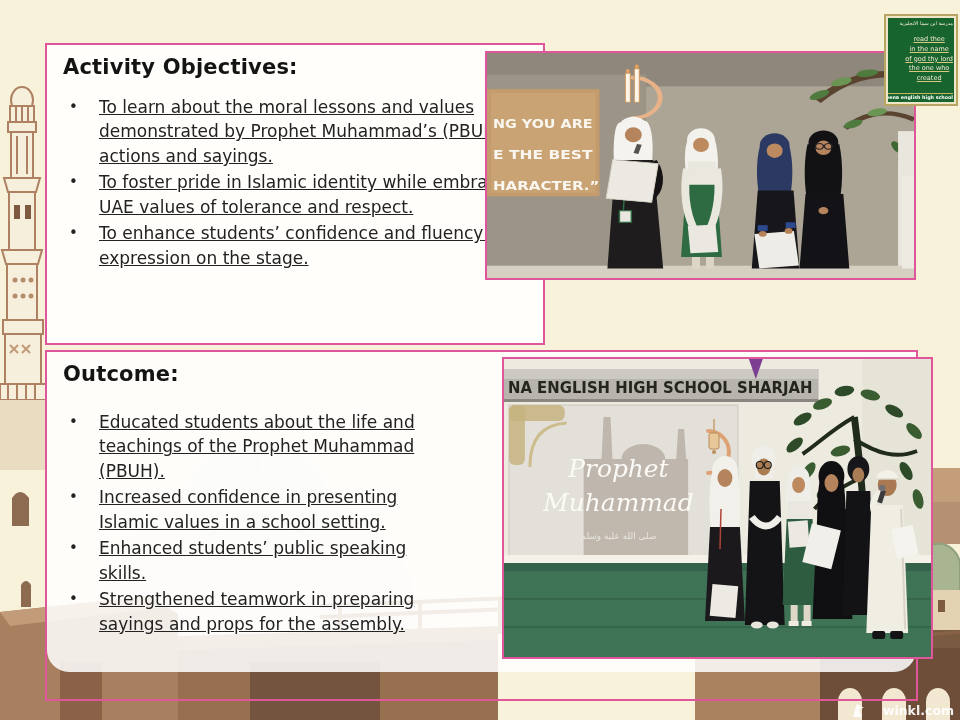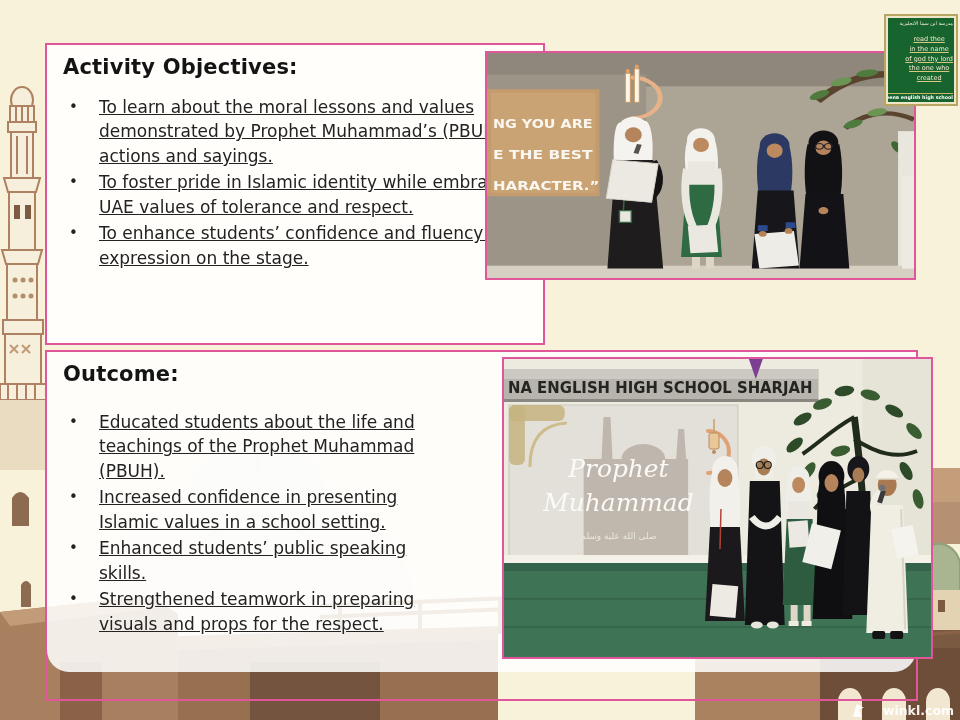--- a/index.html
+++ b/index.html
@@ -282,21 +282,21 @@
         <li>
             <span>Educated students about the life and teachings of the Prophet Muhammad (PBUH).</span>
           </li>
         <li>
             <span>Increased confidence in presenting Islamic values in a school setting.</span>
           </li>
         <li>
             <span>Enhanced students’ public speaking skills.</span>
           </li>
         <li>
-            <span>Strengthened teamwork in preparing visuals and props for the respect.</span>
+            <span>Strengthened teamwork in preparing sayings and props for the assembly.</span>
           </li>
       </ul>
     </div>
 
     <div class="photo photo-bottom">
       <svg viewBox="0 0 429 298" preserveAspectRatio="none">
         <rect x="0" y="0" width="429" height="205" fill="#edebdf"></rect>
         <rect x="360" y="0" width="69" height="205" fill="#e6e3d7"></rect>
 
         <g>

